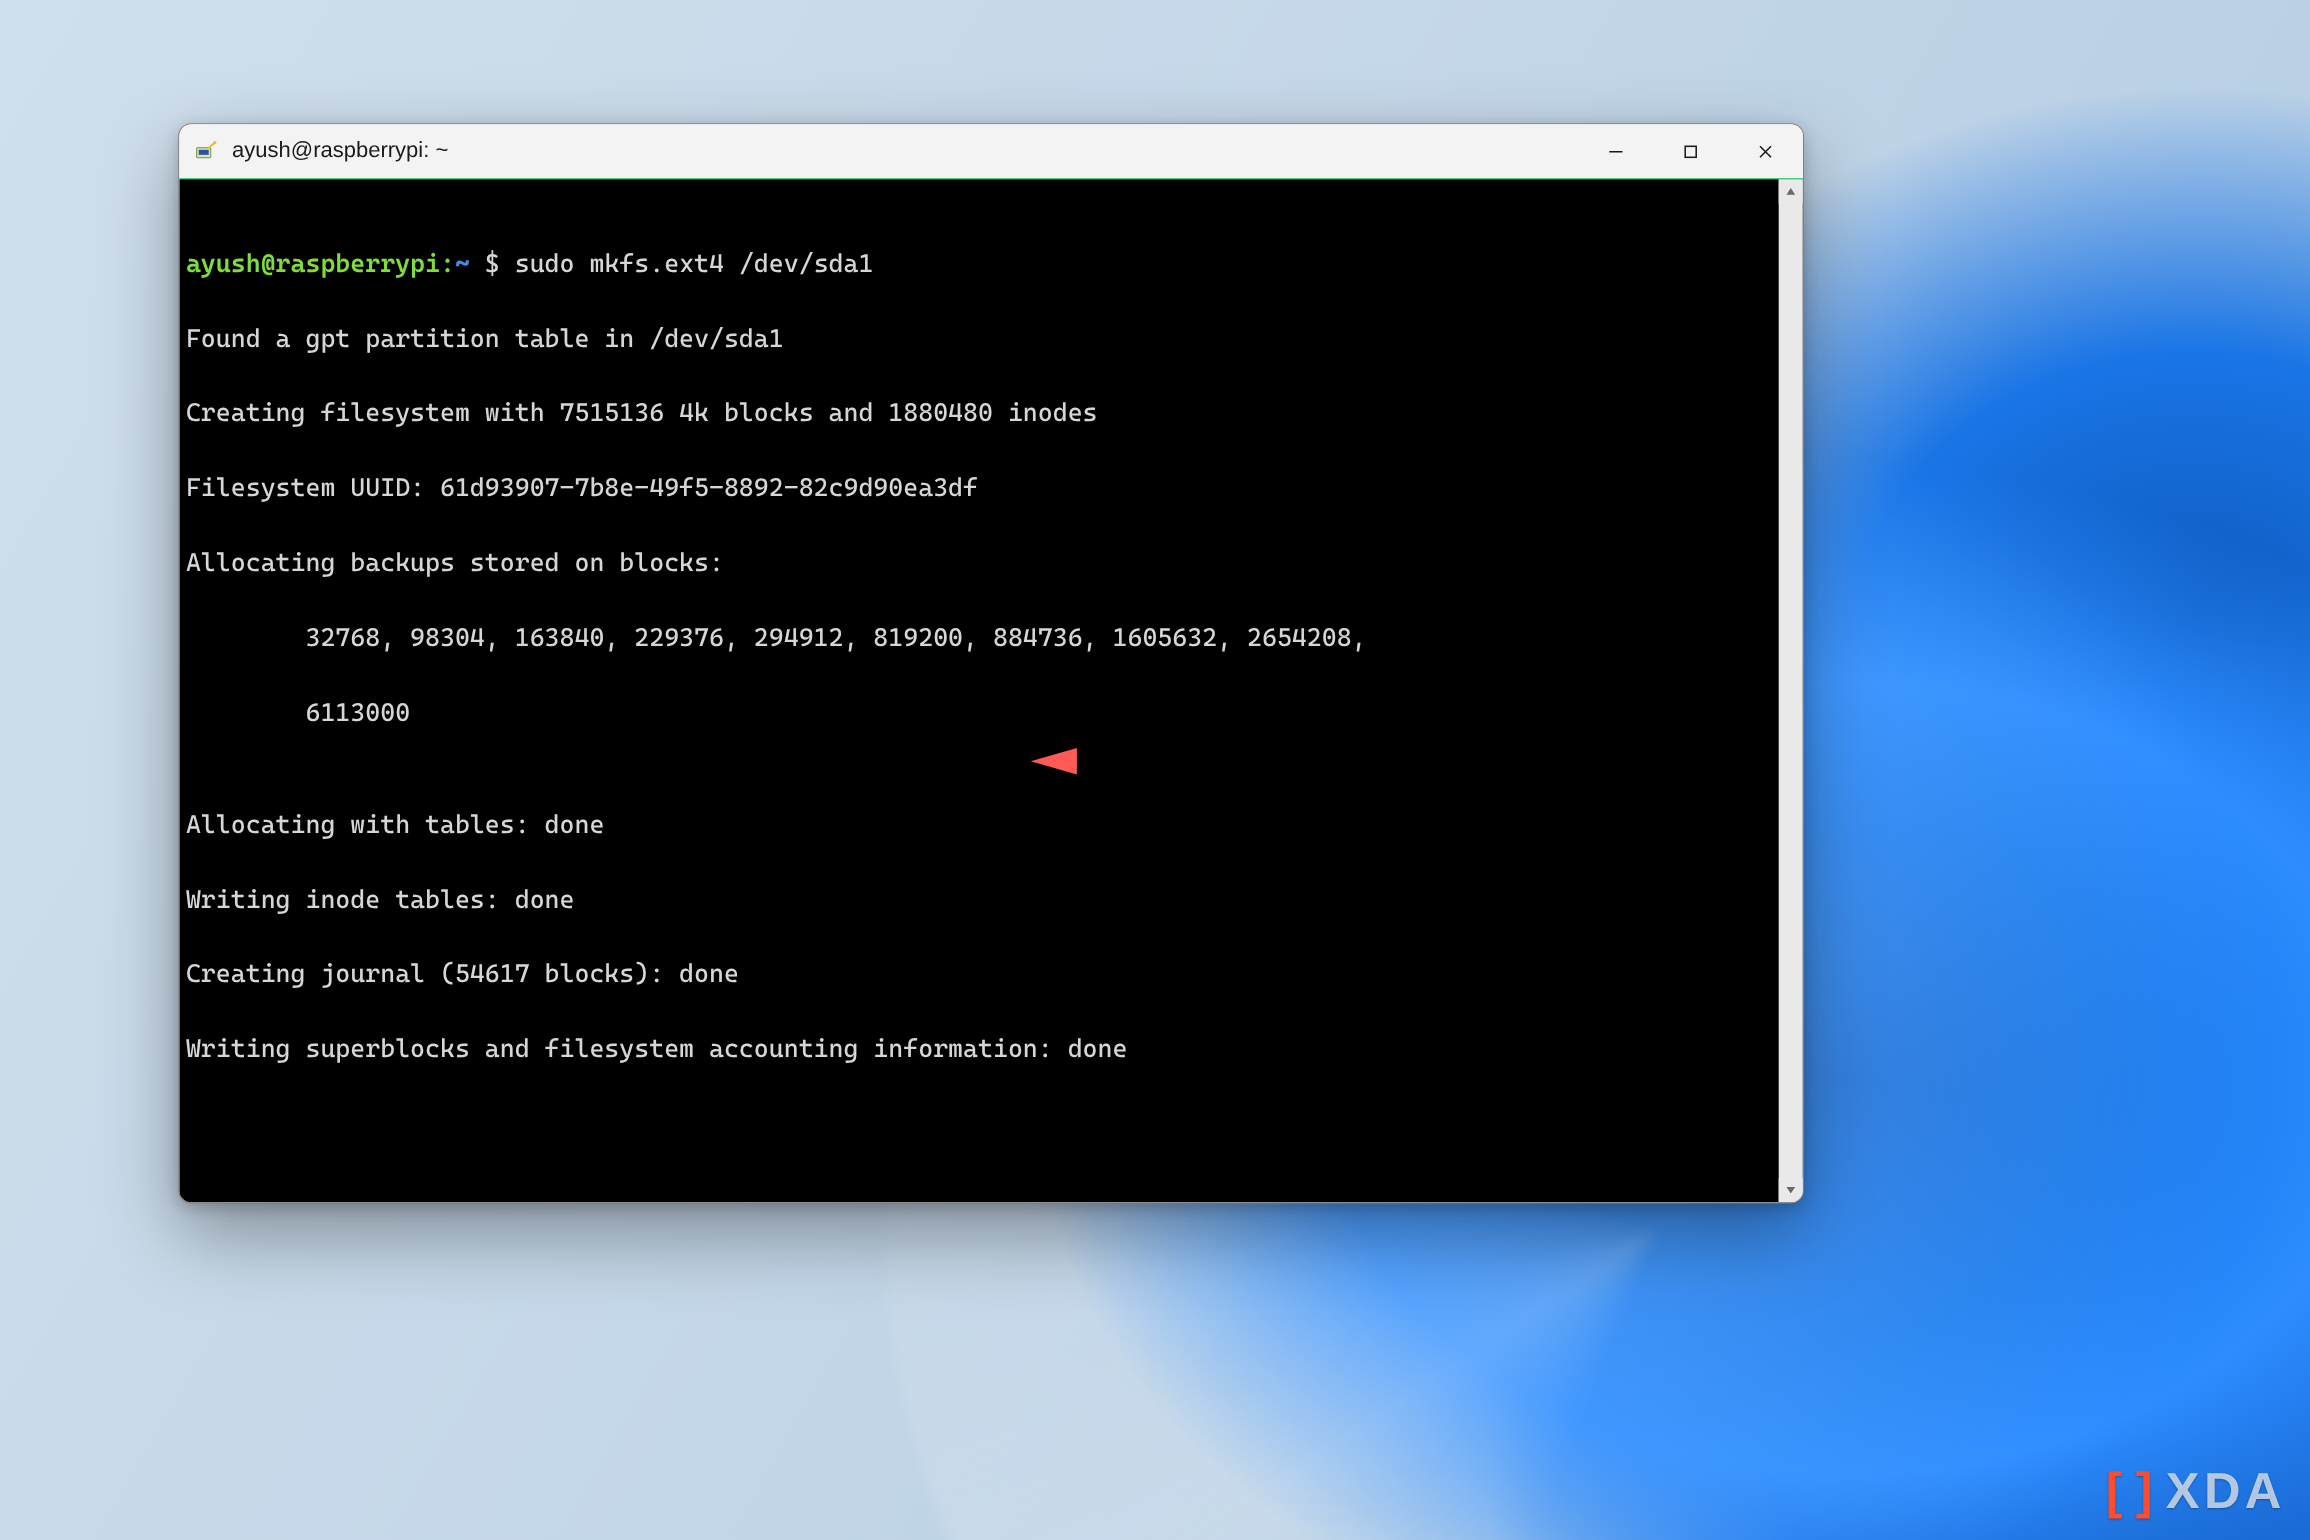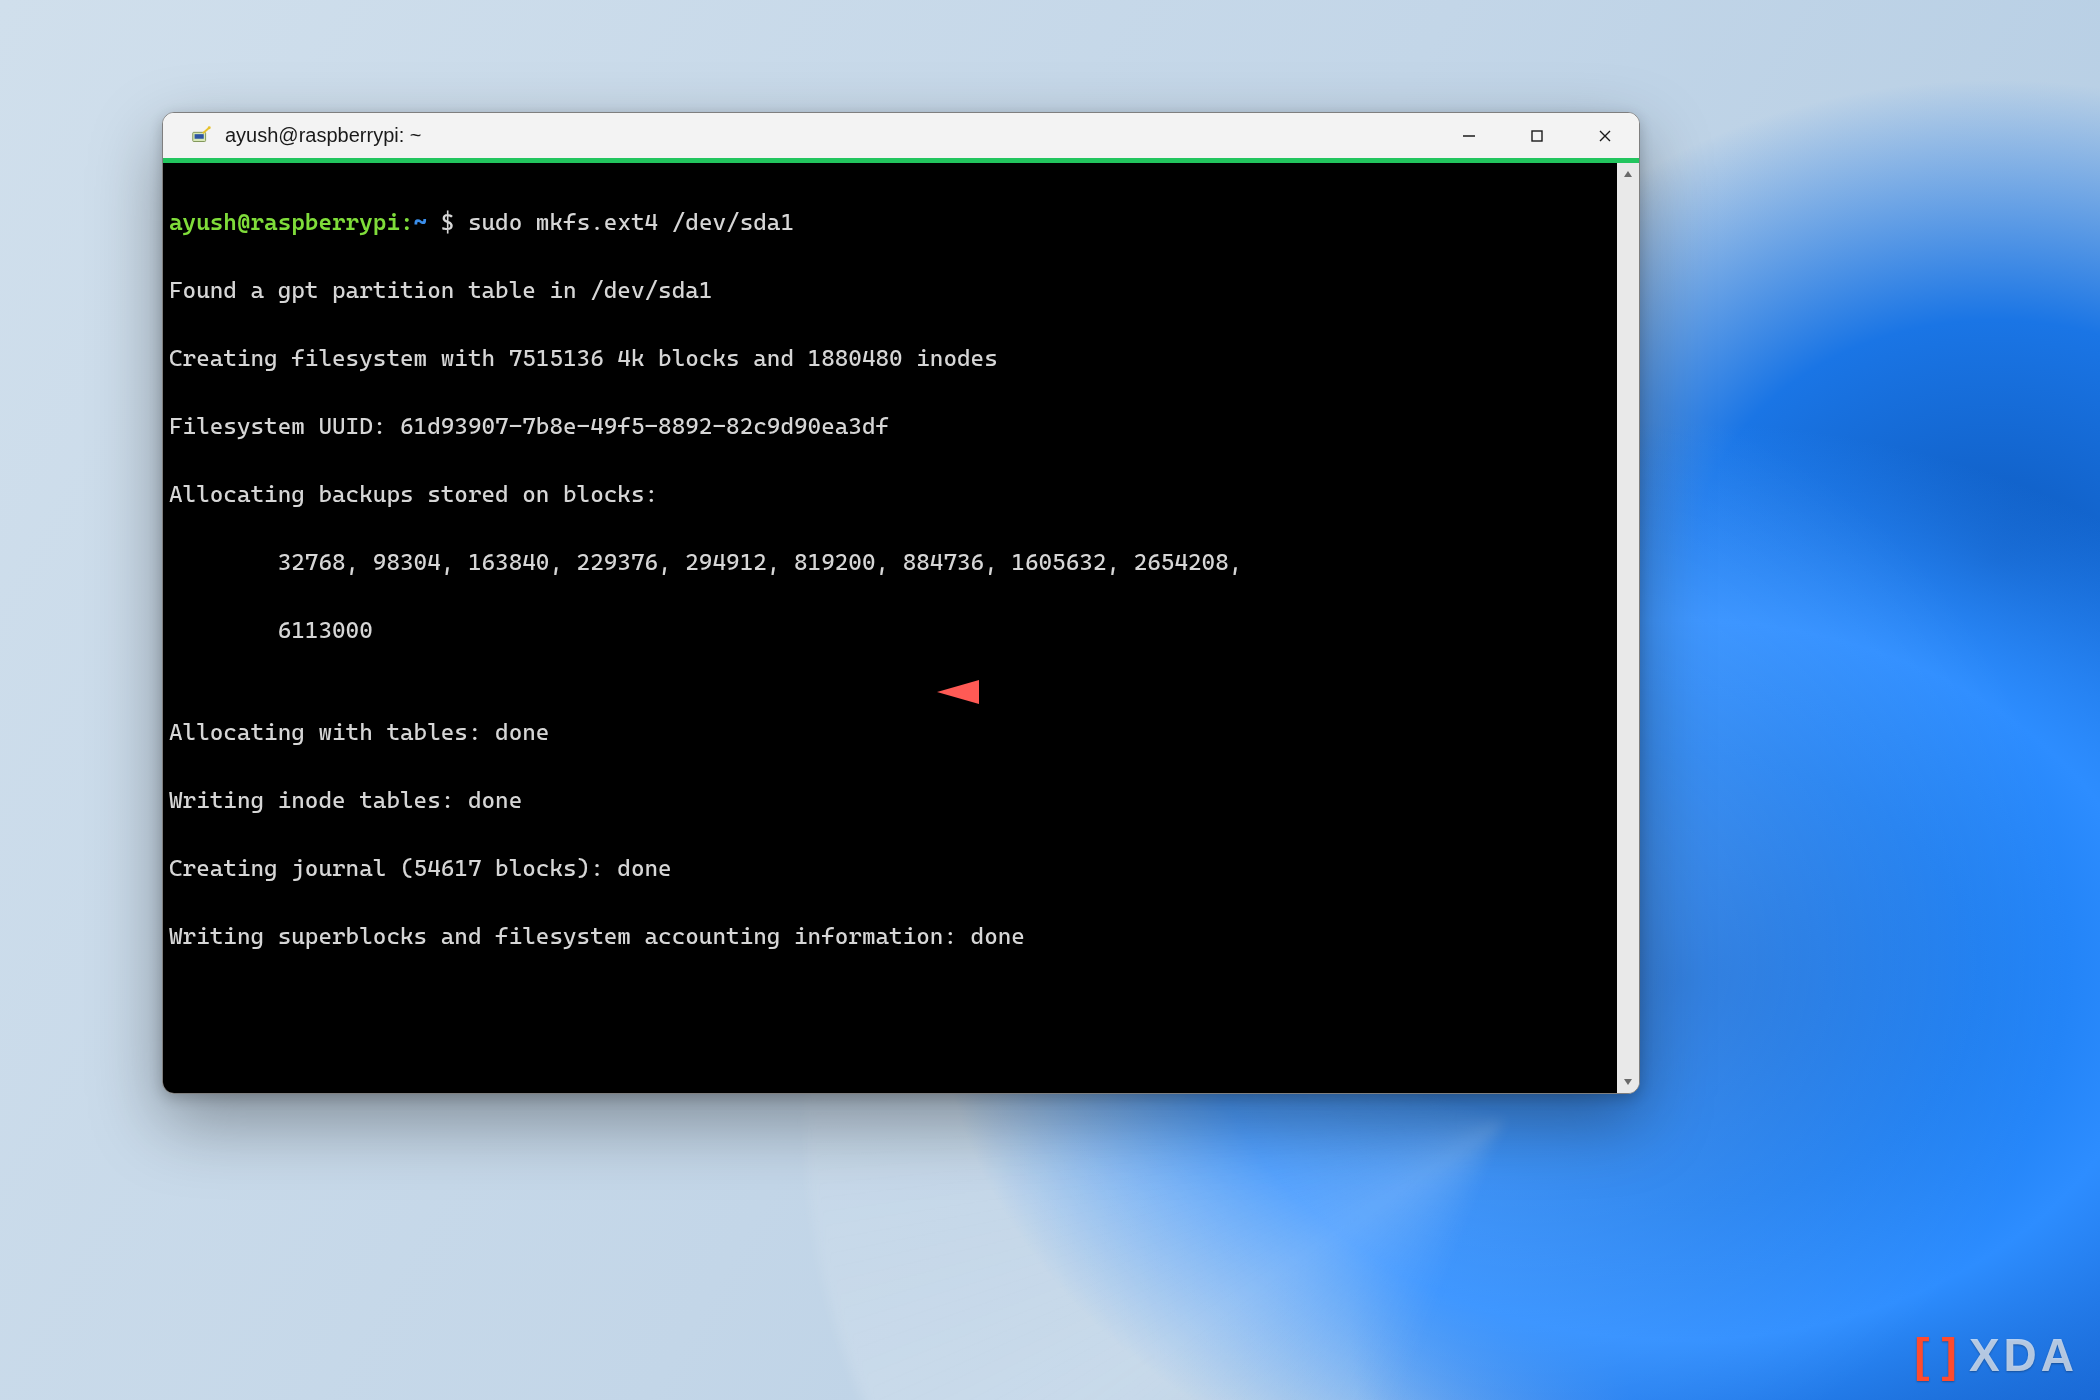--- a/index.html
+++ b/index.html
@@ -48,22 +48,22 @@
     border: 1px solid #7f7f7f;
     border-radius: 12px;
     box-shadow: 0 28px 70px rgba(0,0,0,0.35), 0 4px 14px rgba(0,0,0,0.2);
     overflow: hidden;
     display: flex; flex-direction: column;
   }
   .titlebar {
     height: 50px;
     background: #f3f3f3;
     display: flex; align-items: center;
-    padding-left: 26px;
-    border-bottom: 5px solid #22c55e;
+    padding-left: 12px;
+    border-bottom: 1px solid #22c55e;
     flex-shrink: 0;
   }
   .titlebar .icon {
     width: 24px; height: 24px; margin-right: 12px;
     display: flex; align-items: center; justify-content: center;
   }
   .titlebar .title {
     font-size: 20px; color: #1a1a1a;
     flex: 1; white-space: nowrap;
   }
@@ -89,21 +89,21 @@
     position: absolute; left: 0; width: 22px; height: 22px;
     display: flex; align-items: center; justify-content: center;
     color: #6a6a6a; font-size: 12px;
     background: #e9e9e9;
   }
   .scrollbar-arrow.up { top: 0; }
   .scrollbar-arrow.down { bottom: 0; }
 
   .term {
     position: absolute; left: 0; top: 0; right: 22px; bottom: 0;
-    padding: 8px 6px 6px 6px;
+    padding: 26px 6px 6px 6px;
     font-family: "Cascadia Mono", "Consolas", "Menlo", monospace;
     font-size: 23.2px;
     line-height: 34px;
     color: #d6d6d6;
     white-space: pre;
   }
   .term .line { display: block; }
   .ps-user { color: #7fdc3a; font-weight: 600; }
   .ps-path { color: #3b8eea; font-weight: 600; }
   .ps-dollar { color: #d6d6d6; }

